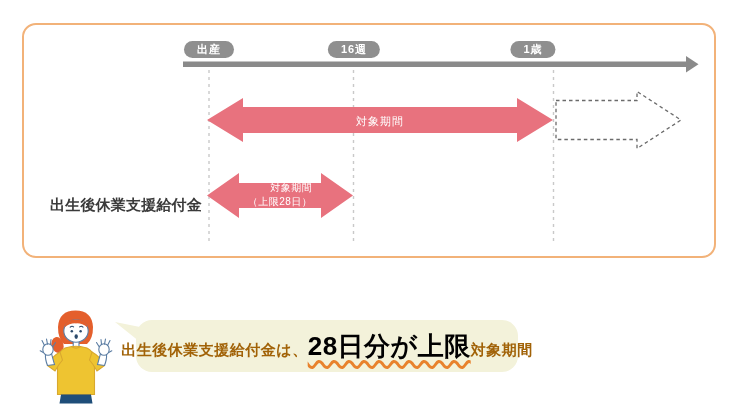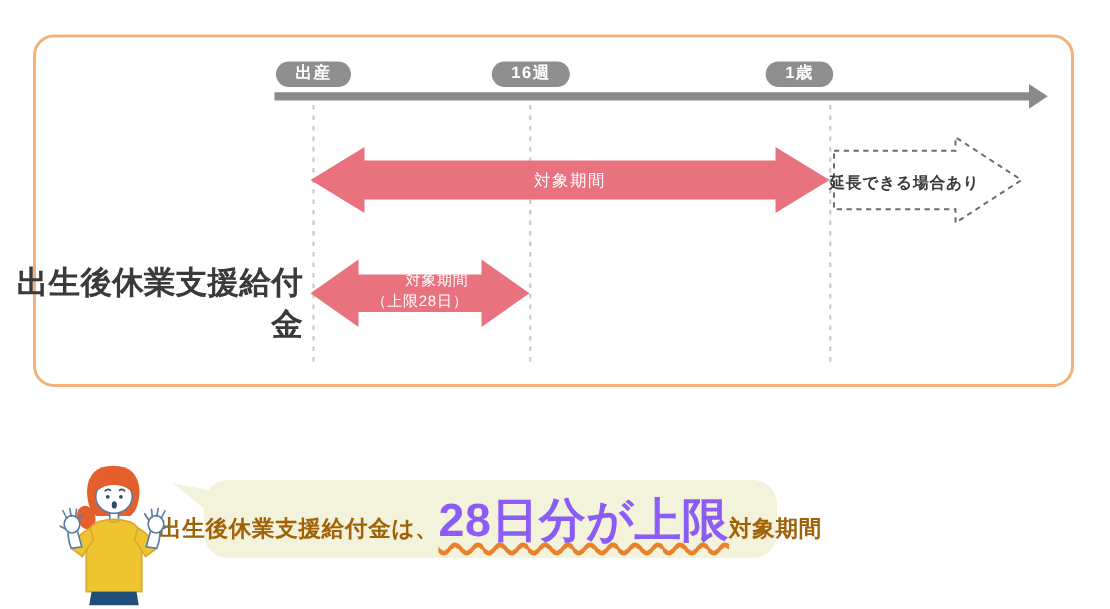--- a/index.html
+++ b/index.html
@@ -15,42 +15,42 @@
   .pill{
     position:absolute;top:41px;transform:translateX(-50%);
     background:#8f8f8f;color:#ffffff;font-size:11px;font-weight:bold;
     padding:3px 13px;border-radius:10px;letter-spacing:1px;line-height:1;
   }
   .row-label{
     position:absolute;left:0;width:202px;text-align:right;
     color:#3a3a3a;font-weight:bold;
   }
   .row-label.r1{top:111px;font-size:16px;letter-spacing:0.5px;}
-  .row-label.r2{top:174px;font-size:21px;letter-spacing:0.2px;}
+  .row-label.r2{top:196px;font-size:15px;letter-spacing:0.2px;}
   .arrow-label{
     position:absolute;transform:translateX(-50%);color:#ffffff;font-weight:normal;
     text-align:right;line-height:1.35;
   }
   .arrow-label.a1{left:380px;top:114px;font-size:11px;letter-spacing:1px;}
   .arrow-label.a2{left:280px;top:181px;font-size:10px;letter-spacing:0.5px;}
   .ext-label{
     position:absolute;left:603px;top:115px;transform:translateX(-50%);
     color:#3a3a3a;font-size:10.5px;font-weight:bold;letter-spacing:0.5px;
   }
   .bubble{
     position:absolute;left:136px;top:320px;width:382px;height:52px;
     background:#f3f2da;border-radius:16px;
     display:flex;align-items:center;justify-content:center;
   }
   .bubble-line{white-space:nowrap;line-height:1;}
   .bubble-line .plain{
     color:#a16207;font-size:15px;font-weight:bold;letter-spacing:0.5px;vertical-align:baseline;
   }
   .bubble-line .hl{
-    color:#8b5cf6;font-size:31px;font-weight:bold;letter-spacing:0.5px;vertical-align:baseline;
+    color:#000000;font-size:26px;font-weight:bold;letter-spacing:0.5px;vertical-align:baseline;
     text-decoration:underline wavy #e8822d;text-decoration-thickness:2.5px;text-underline-offset:5px;
   }
   .character{position:absolute;left:37px;top:306px;width:78px;height:98px;}
 </style>
 </head>
 <body>
 
 <div class="stage">
 
   <div class="panel"></div>
@@ -73,21 +73,20 @@
     <polygon points="140,327 115,322 140,342" fill="#f3f2da"></polygon>
   </svg>
 
   <div class="pill" style="left:209px">出産</div>
   <div class="pill" style="left:354px">16週</div>
   <div class="pill" style="left:533px">1歳</div>
 
   <div class="row-label r2">出生後休業支援給付金</div>
 
   <div class="arrow-label a1">対象期間</div>
-  <div class="ext-label">延長できる場合あり</div>
   <div class="arrow-label a2">
     <div>対象期間</div>
     <div>（上限28日）</div>
   </div>
 
   <div class="bubble">
     <div class="bubble-line">
       <span class="plain">出生後休業支援給付金は、</span><span class="hl">28日分が上限</span><span class="plain">対象期間</span>
     </div>
   </div>

